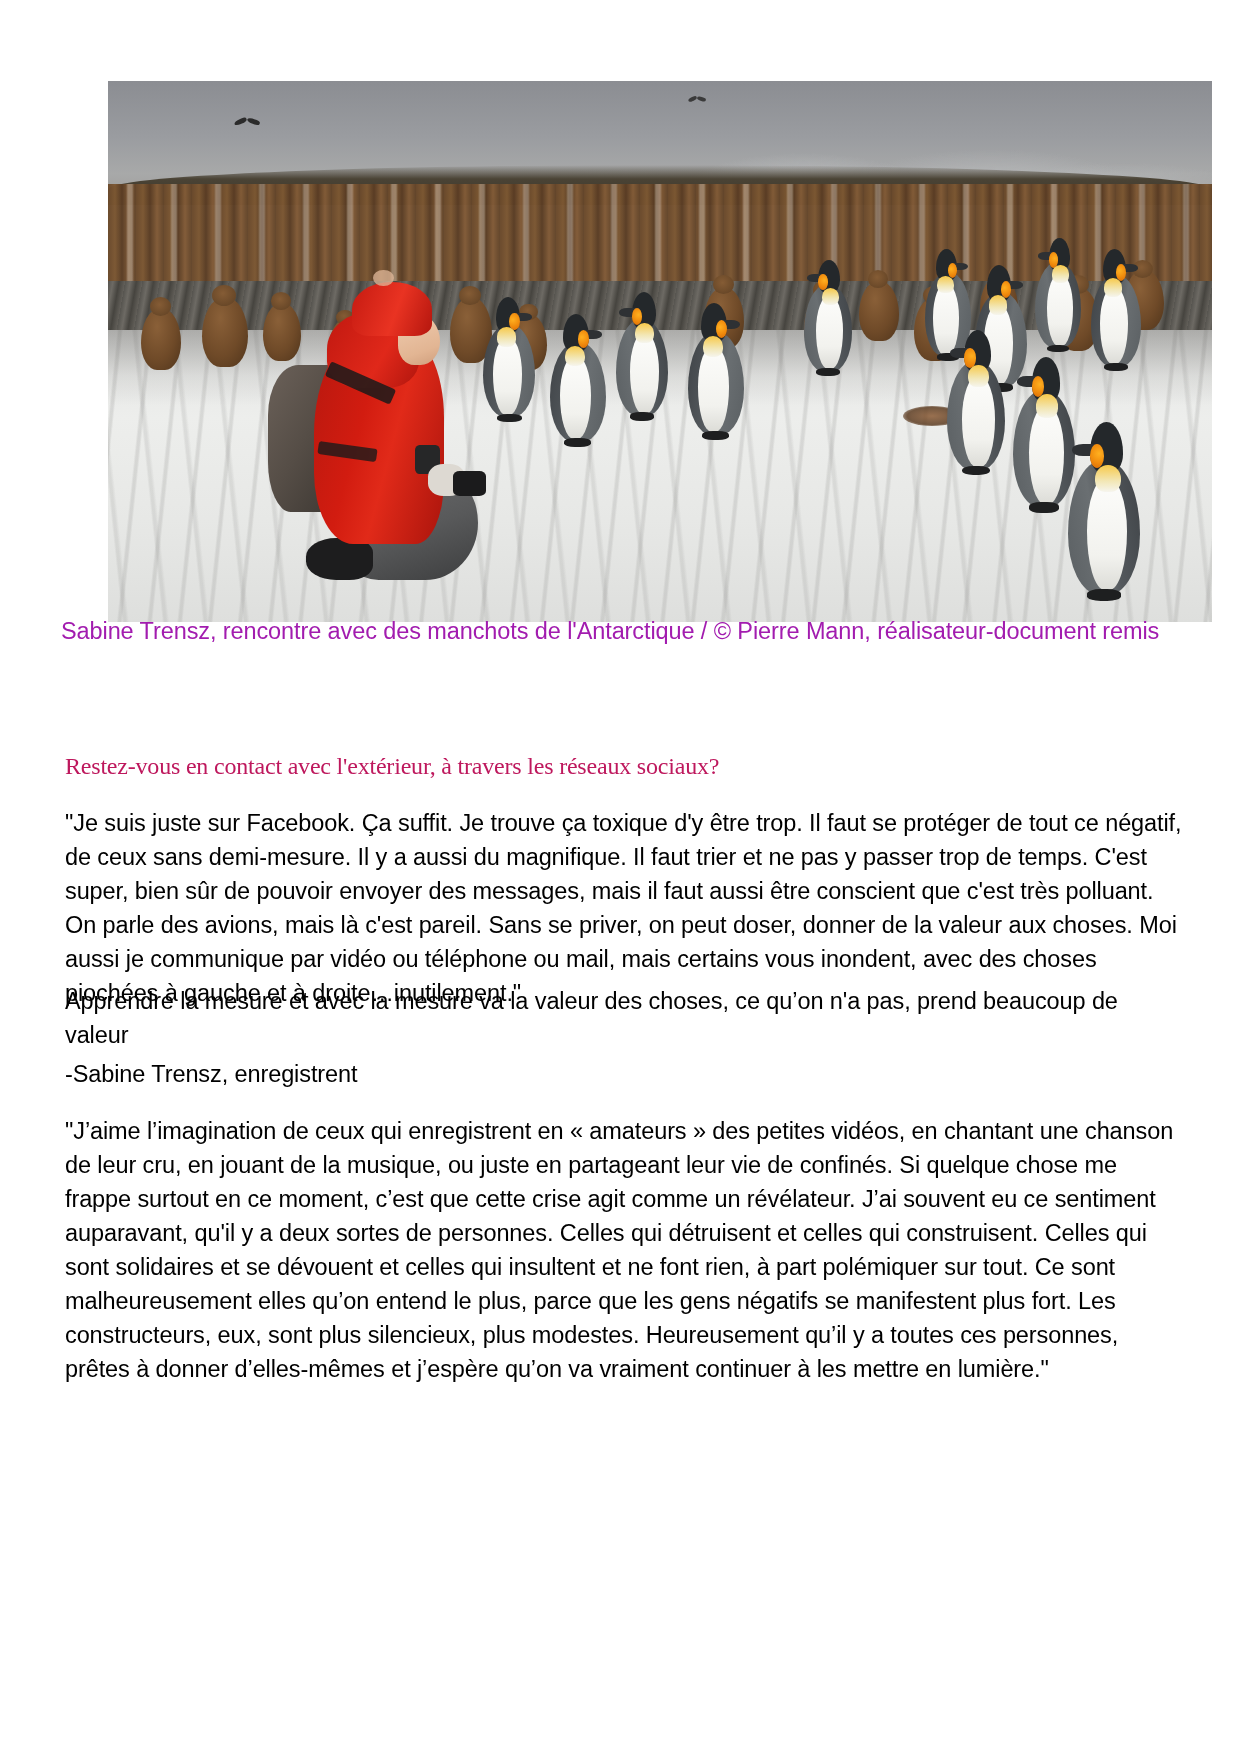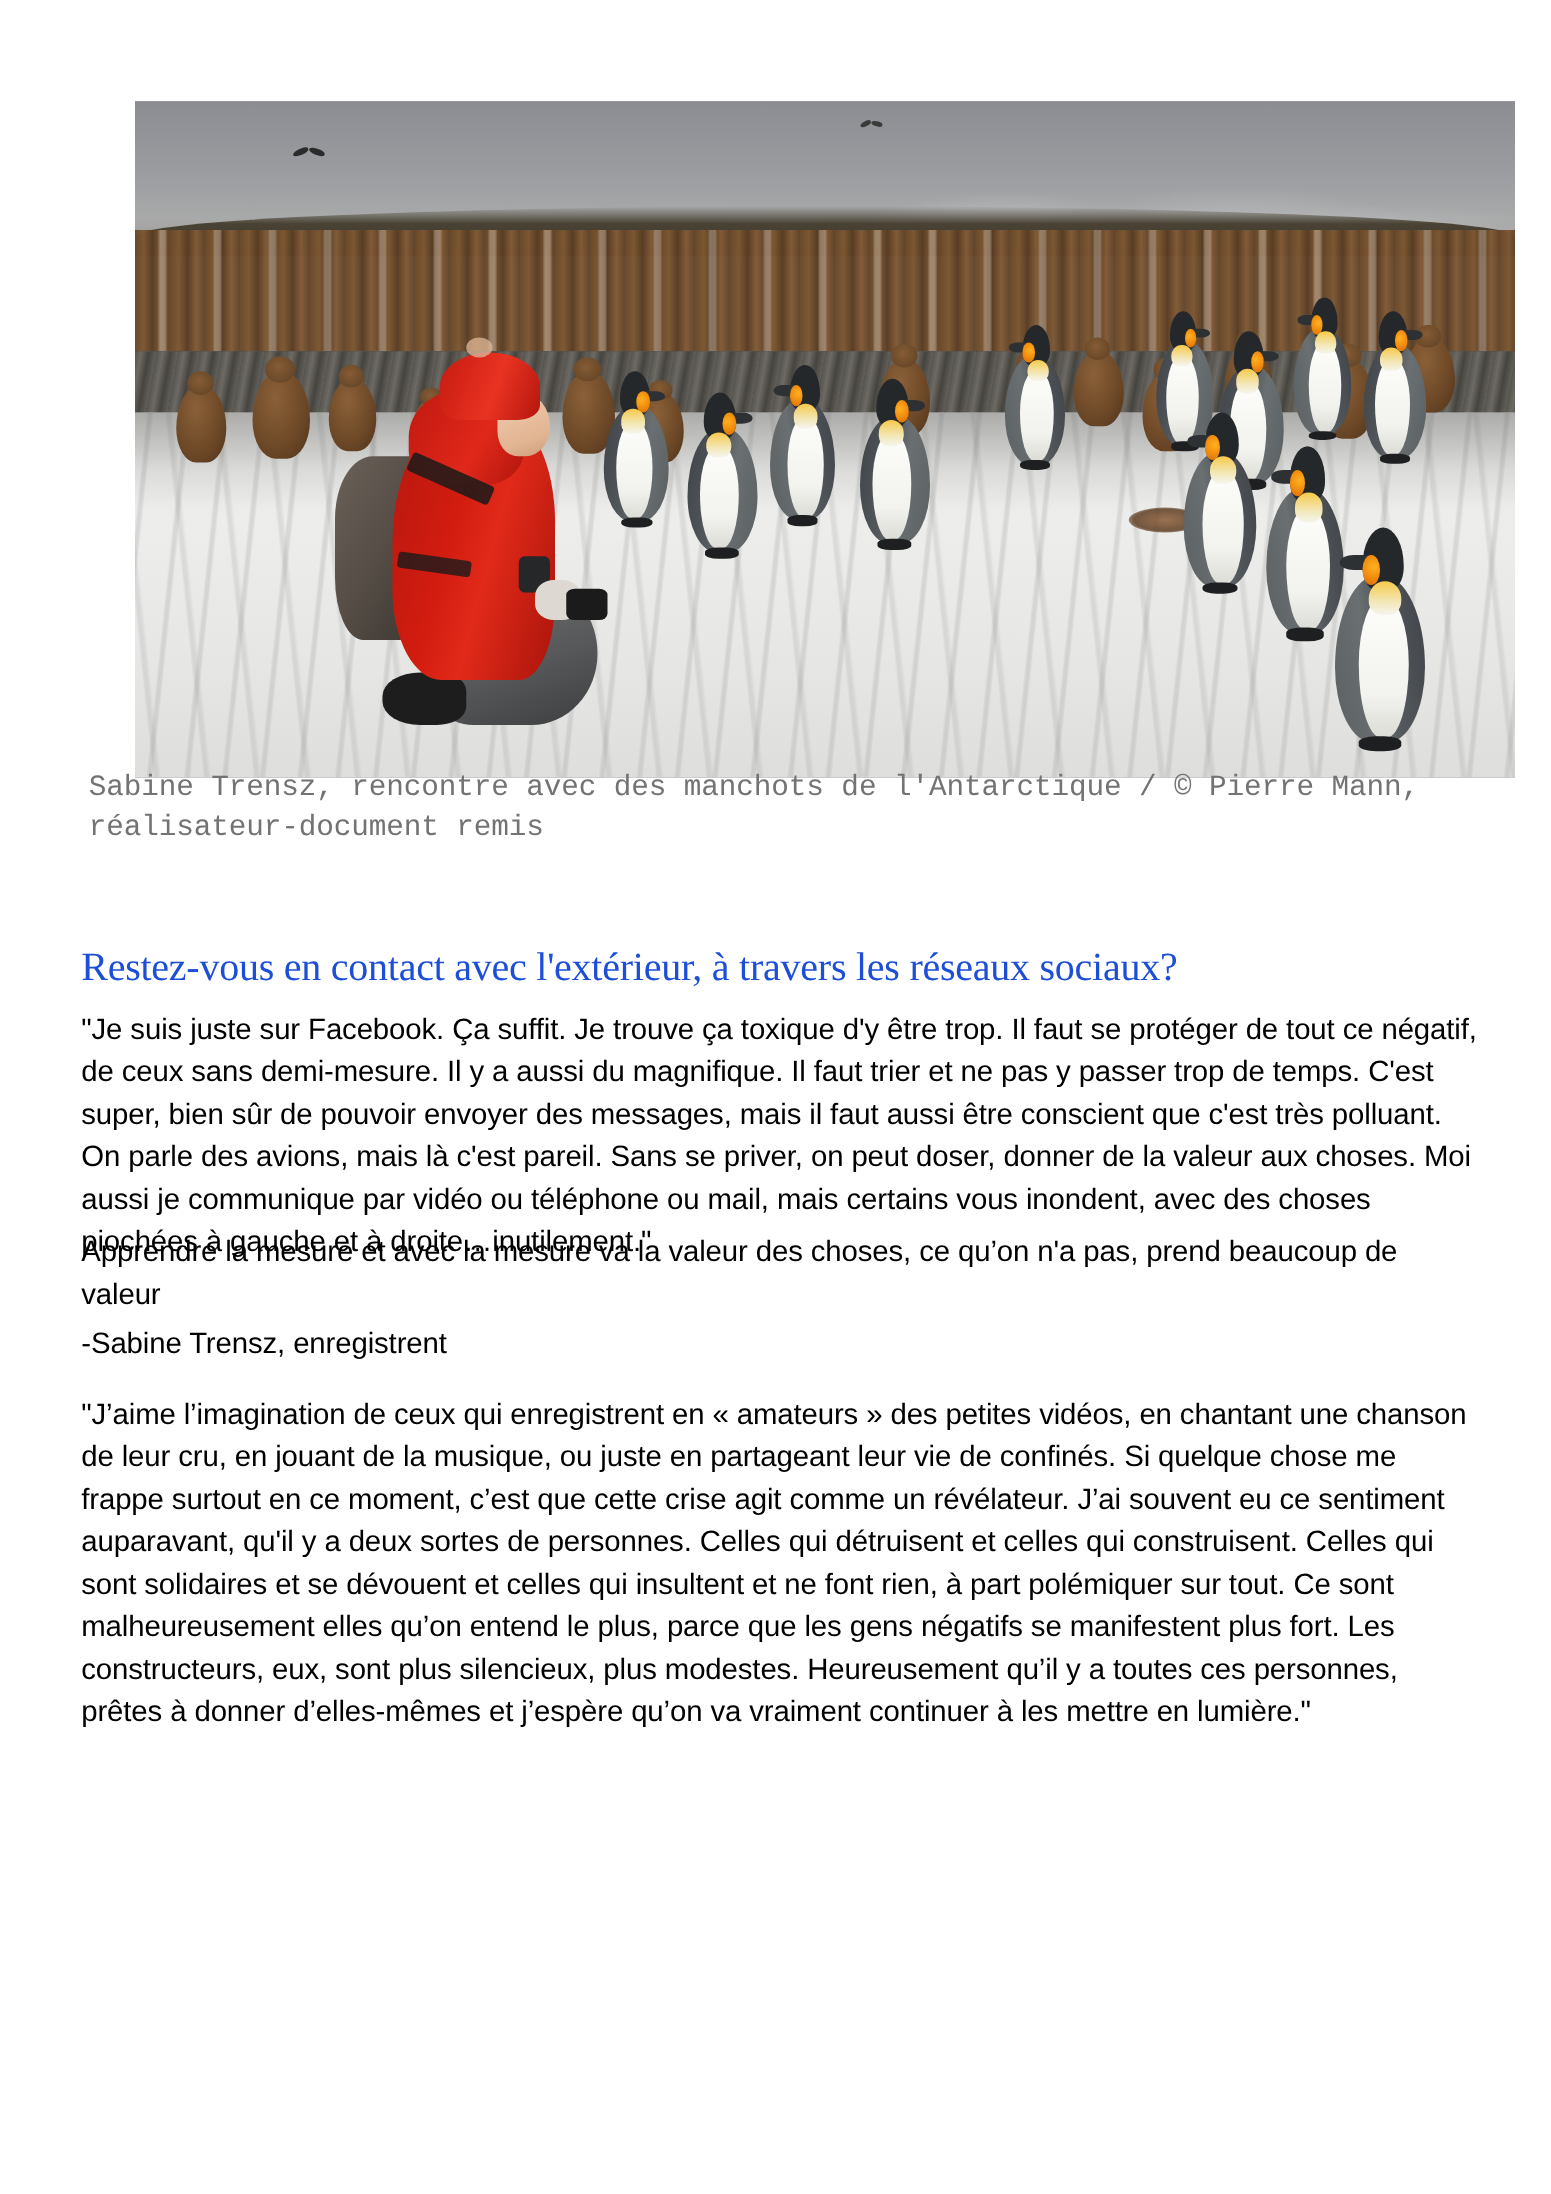--- a/index.html
+++ b/index.html
@@ -384,42 +384,41 @@
   .debris {
     position: absolute;
     background: radial-gradient(ellipse at 50% 50%, #8a5a34 0%, #5d3c21 60%, rgba(93,60,33,0) 100%);
     border-radius: 50%;
     opacity: .85;
   }
 
   
   .caption {
     position: absolute;
-    left: 71px;
+    left: 61px;
     top: 615px;
     width: 1118px;
     font-size: 23.5px;
     line-height: 32px;
-    color: #737373;
+    color: #a21caf;
     letter-spacing: -0.1px;
-    font-family: Liberation Mono, monospace;
   }
 
   
   .heading {
     position: absolute;
     left: 65px;
     top: 725px;
     width: 1110px;
     font-family: "Liberation Serif", serif;
-    font-size: 32px;
+    font-size: 24px;
     line-height: 42px;
     font-weight: 400;
     letter-spacing: -0.2px;
-    color: #1d4ed8;
+    color: #be185d;
   }
 
   
   .para {
     position: absolute;
     left: 65px;
     width: 1118px;
     font-size: 23.5px;
     line-height: 34px;
     letter-spacing: -0.1px;

